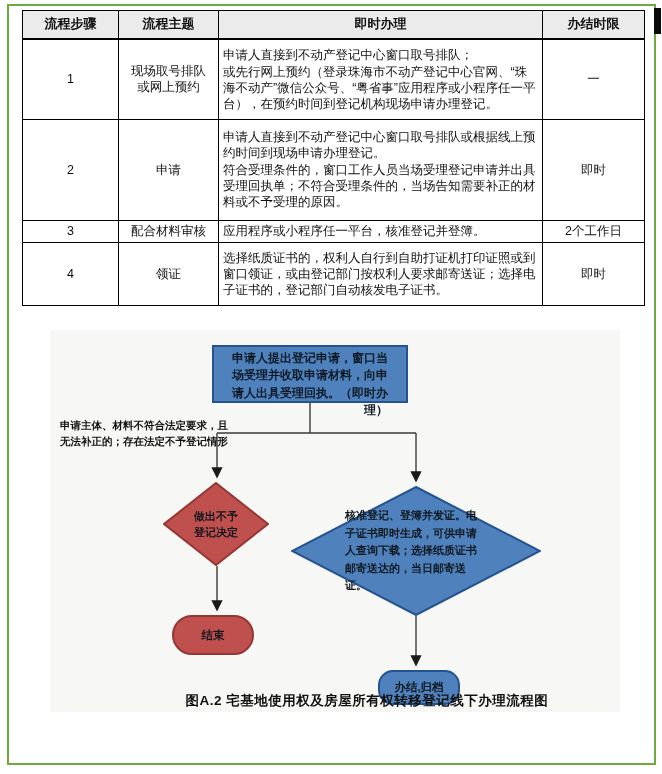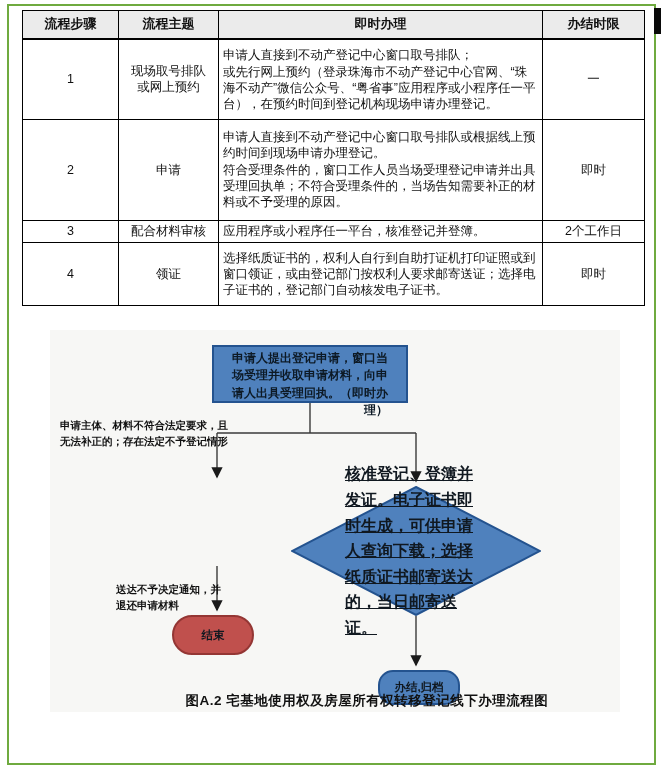--- a/index.html
+++ b/index.html
@@ -40,21 +40,21 @@
   .lbl-notify{left:66px;top:251px;width:112px;}
 
   .diamond{position:absolute;}
   .diamond svg{position:absolute;left:0;top:0;width:100%;height:100%;}
   .d-left{left:113px;top:152px;width:106px;height:84px;}
   .d-right{left:241px;top:156px;width:250px;height:130px;}
   .d-text{position:absolute;left:0;top:0;width:100%;height:100%;display:flex;
         align-items:center;justify-content:center;font-weight:bold;color:#101820;}
   .d-left .d-text{font-size:11px;line-height:1.5;}
   .d-left .d-inner{width:50px;text-align:center;}
-  .d-right .d-text{font-size:16px;line-height:1.6;text-decoration:underline;}
+  .d-right .d-text{font-size:11px;line-height:1.6;}
   .d-right .d-inner{width:142px;text-align:left;}
 
   .stadium{position:absolute;display:flex;align-items:center;justify-content:center;
         font-size:11.5px;font-weight:bold;color:#101820;box-sizing:border-box;}
   .st-red{left:122px;top:285px;width:82px;height:40px;background:#c0504d;
         border:2px solid #943634;border-radius:20px;}
   .st-blue{left:328px;top:340px;width:82px;height:35px;background:#4f81bd;
         border:2px solid #24538f;border-radius:15px;}
 
   .caption{position:absolute;left:0;top:692px;width:662px;text-align:center;
@@ -136,30 +136,37 @@
       <path d="M167,236 V280" stroke="#3a3a3a" stroke-width="1.4" fill="none" marker-end="url(#arw)"></path>
       <path d="M366,286 V335" stroke="#3a3a3a" stroke-width="1.4" fill="none" marker-end="url(#arw)"></path>
     </svg>
 
     <div class="start-box">
       <span>申请人提出登记申请，窗口当场受理并收取申请材料，向申请人出具受理回执。（即时办理）</span>
     </div>
 
     <div class="lbl lbl-left">申请主体、材料不符合法定要求，且无法补正的；存在法定不予登记情形</div>
 
+    <div class="diamond d-left">
+      <svg viewBox="0 0 106 84" preserveAspectRatio="none">
+        <polygon points="53,1 105,42 53,83 1,42" fill="#c0504d" stroke="#943634" stroke-width="2"></polygon>
+      </svg>
+      <div class="d-text">
+        <div class="d-inner">做出不予登记决定</div>
+      </div>
+    </div>
 
     <div class="diamond d-right">
       <svg viewBox="0 0 250 130" preserveAspectRatio="none">
         <polygon points="125,1 249,65 125,129 1,65" fill="#4f81bd" stroke="#24538f" stroke-width="2"></polygon>
       </svg>
       <div class="d-text">
         <div class="d-inner">核准登记、登簿并发证。电子证书即时生成，可供申请人查询下载；选择纸质证书邮寄送达的，当日邮寄送证。</div>
       </div>
     </div>
 
-    <div class="lbl lbl-notify">送达不予决定通知，并退还申请材料</div>
 
     <div class="stadium st-blue">办结,归档</div>
     <div class="stadium st-red">结束</div>
   </div>
 
   <div class="caption">图A.2 宅基地使用权及房屋所有权转移登记线下办理流程图</div>
 </div>
 
 </body></html>

